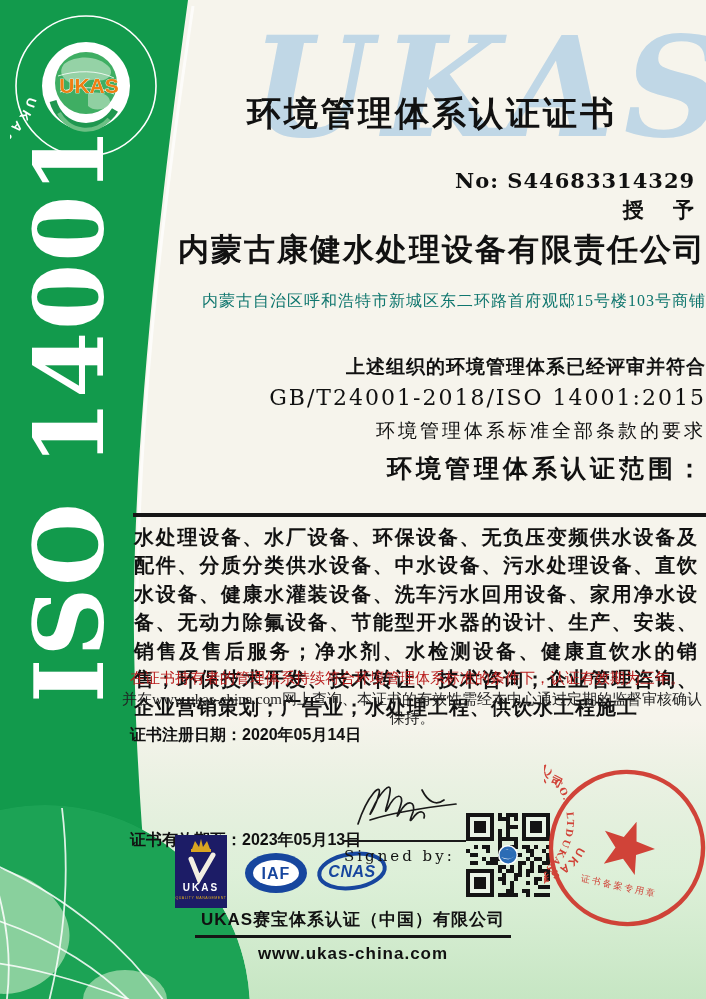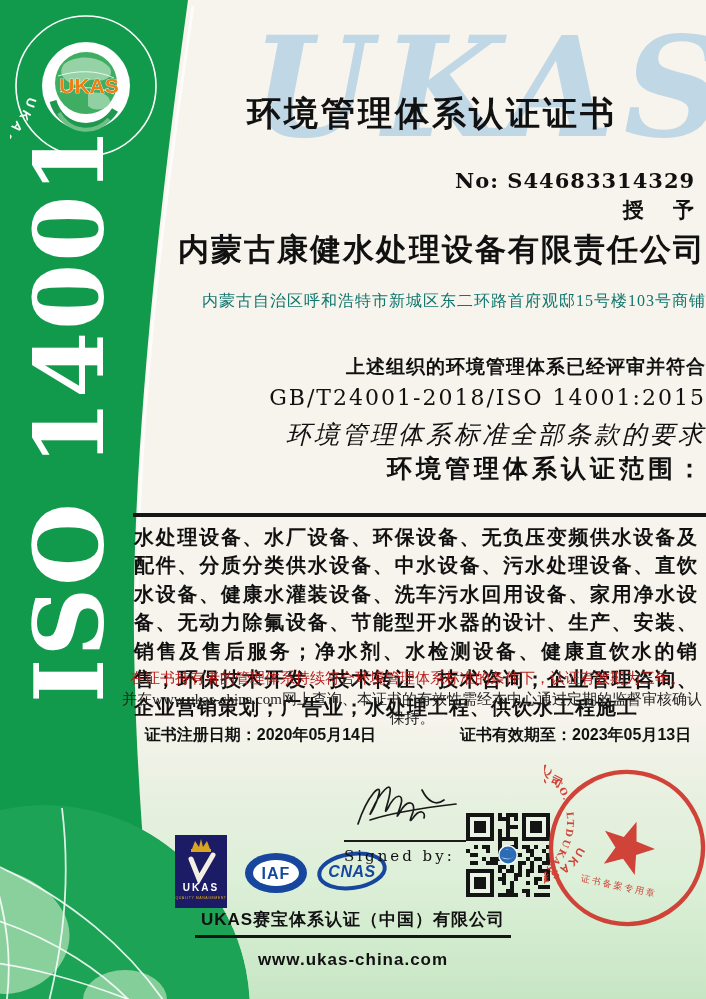--- a/index.html
+++ b/index.html
@@ -36,53 +36,53 @@
     font-weight:bold; font-size:21px; letter-spacing:1px;
     font-family:"DejaVu Serif", serif;
   }
   .content { position:absolute; left:130px; right:0; top:0; bottom:0; z-index:2; }
   .content > div { position:absolute; left:0; right:0; text-align:right; }
   .awarded     { top:196px; font-size:21px; font-weight:bold; letter-spacing:12px; }
   .company     { top:229px; font-size:31px; font-weight:bold; letter-spacing:2px; }
   .address     { top:291px; font-size:16px; color:#0f766e; letter-spacing:1px; }
   .conf1       { top:354px; font-size:19px; font-weight:bold; font-family:"Liberation Sans", sans-serif; letter-spacing:1px; }
   .standard    { top:385px; font-size:22px; font-family:"DejaVu Serif", serif; letter-spacing:2px; }
-  .conf2       { top:418px; font-size:25px; letter-spacing:3px;font-style:italic; }
+  .conf2       { top:418px; font-size:19px; letter-spacing:3px; }
   .scope-title { top:452px; font-size:25px; font-weight:bold; letter-spacing:4px; }
 
   .rule { position:absolute; left:133px; right:0; top:513px; height:4px; background:#161616; z-index:2; }
   .scope-text {
     position:absolute; left:134px; right:8px; top:523px; z-index:2;
     font-size:20px; line-height:28.4px; font-weight:bold; text-align:justify;
     letter-spacing:1px;
   }
   .note1 { position:absolute; left:130px; right:0; top:669px; text-align:left; font-size:15px; color:#b91c1c; z-index:2; }
   .note2 { position:absolute; left:118px; right:0; top:690px; text-align:center; font-size:15px; color:#222; z-index:2; }
   .dates {
     position:absolute; left:130px; right:0; top:725px; z-index:2;
     display:flex; justify-content:center; gap:84px;
-    font-family:"Liberation Sans", sans-serif; font-weight:bold; font-size:16px;
+    font-family:"Liberation Sans", sans-serif; font-weight:bold; font-size:16px;flex-direction:column;
   }
 
   .ukas-q { position:absolute; left:175px; top:835px; width:52px; height:73px; z-index:3; }
   .iaf    { position:absolute; left:243px; top:851px; width:66px; height:44px; z-index:3; }
   .cnas   { position:absolute; left:316px; top:849px; width:72px; height:44px; z-index:3; }
 
   .sig-block { position:absolute; left:344px; top:776px; width:122px; z-index:3; text-align:left; }
   .sig-line  { border-top:2px solid #1a1a1a; margin-top:2px; }
   .signed-by { font-size:15px; letter-spacing:3px; margin-top:5px; font-family:"DejaVu Serif", serif; }
 
   .qr { position:absolute; left:466px; top:813px; width:84px; height:84px; z-index:3; }
   .seal { position:absolute; left:544px; top:763px; width:166px; height:170px; z-index:4; }
 
   .footer { position:absolute; left:110px; right:110px; top:908px; text-align:center; z-index:3;
             font-family:"Liberation Sans", sans-serif; }
   .issuer { display:inline-block; font-weight:bold; font-size:17px; letter-spacing:1px;
             border-bottom:3px solid #161616; padding:0 6px 4px; }
-  .website { margin-top:12px; font-weight:bold; font-size:17px; letter-spacing:1px; }
+  .website { margin-top:6px; font-weight:bold; font-size:17px; letter-spacing:1px; }
 </style>
 </head>
 <body>
 
 <div class="page">
 
   <svg class="bg" width="706" height="999" viewBox="0 0 706 999">
     <defs>
       <linearGradient id="botGrad" x1="0" y1="0" x2="0" y2="1">
         <stop offset="0" stop-color="#cfe9cc" stop-opacity="0"></stop>

